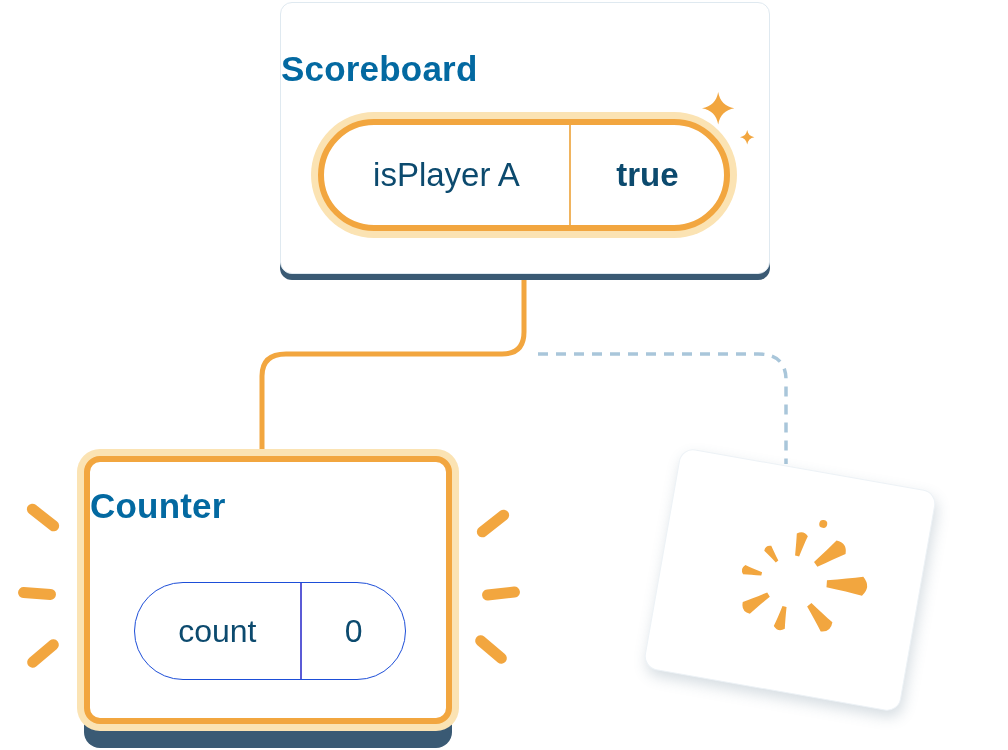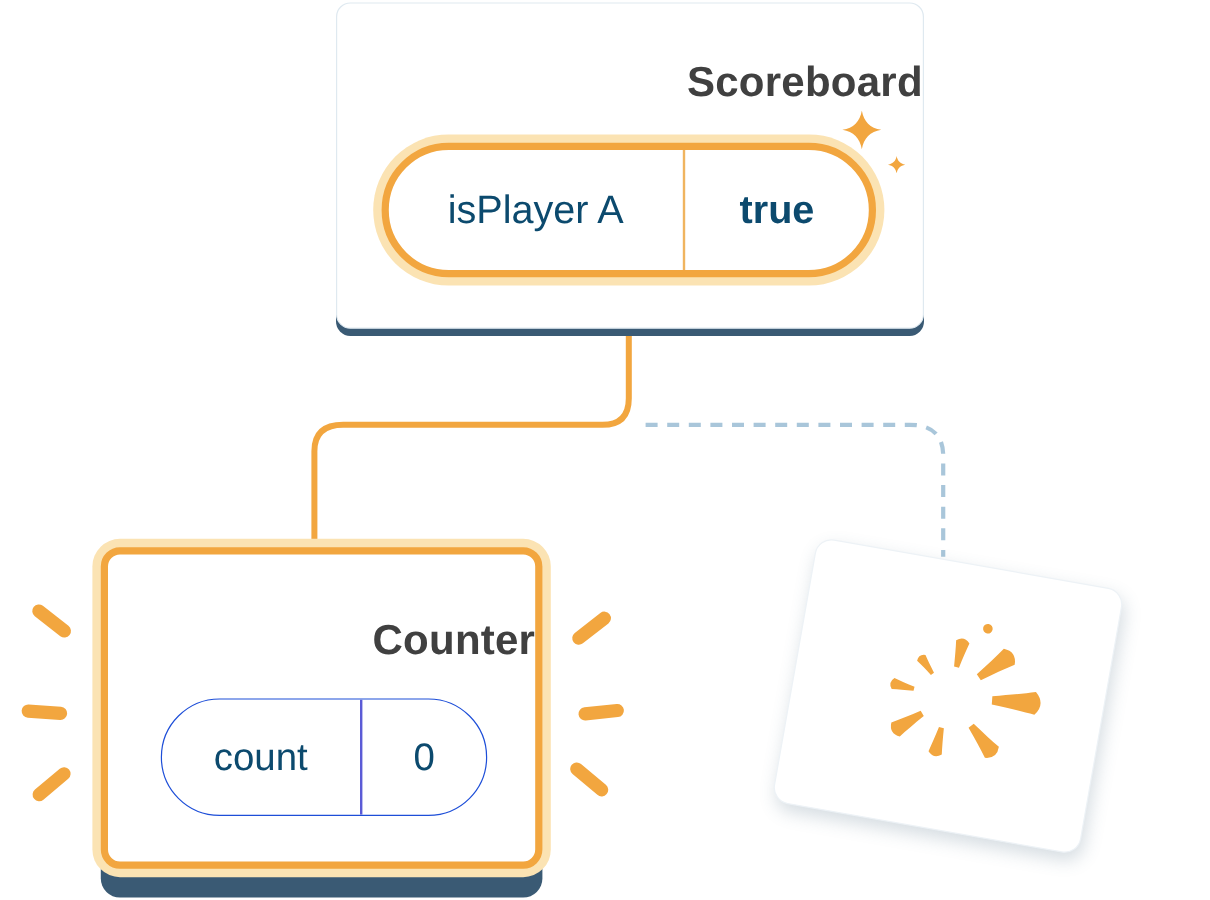--- a/index.html
+++ b/index.html
@@ -26,25 +26,25 @@
   }
   .removed-card {
     left:660px; top:468px; width:260px; height:224px;
     border:1px solid #EDF2F6; border-radius:14px;
     box-shadow:3px 6px 14px rgba(70,100,125,.22);
     transform:rotate(10deg);
     z-index:1;
   }
 
   .card-title {
-    text-align:right; font-weight:700; font-size:35px; color:#404040;
+    text-align:left; font-weight:700; font-size:35px; color:#0369a1;
     letter-spacing:.2px;
   }
   .scoreboard-card .card-title { margin-top:46px; }
-  .counter-card .card-title { margin-top:52px; }
+  .counter-card .card-title { margin-top:24px; }
 
   
   .state-pill {
     position:absolute; display:flex; align-items:stretch;
     background:#fff; box-sizing:border-box; overflow:hidden;
   }
   .scoreboard-card .state-pill {
     left:37px; top:116px; width:412px; height:112px;
     border:6px solid #F2A63F; border-radius:60px;
     box-shadow:0 0 0 7px #FBE3B3;

